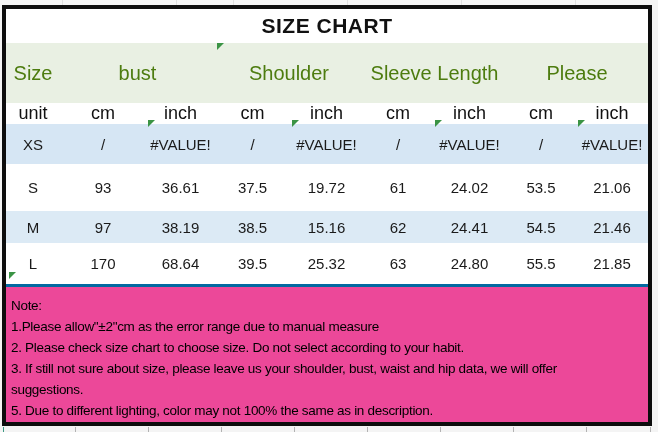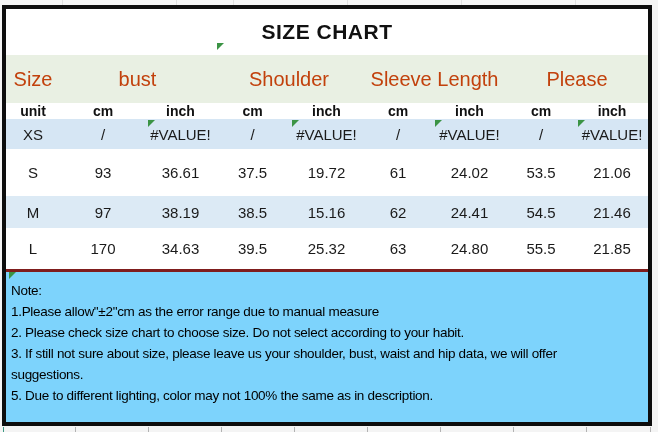--- a/index.html
+++ b/index.html
@@ -18,31 +18,31 @@
     position:absolute;left:2px;top:5px;width:650px;height:421px;
     box-sizing:border-box;border:4px solid #0d0d0d;background:#ffffff;
     display:flex;flex-direction:column;
   }
 
   table.size-table{border-collapse:collapse;table-layout:fixed;width:642px;}
   table.size-table td,table.size-table th{
     padding:0;text-align:center;vertical-align:middle;font-weight:400;
     overflow:hidden;white-space:nowrap;
   }
-  tr.title-row td{height:46px;font-size:21px;font-weight:700;letter-spacing:.5px;background:#ffffff;}
-  tr.header-row td{height:48px;font-size:20px;background:#e9f0e3;color:#c2410c;}
-  tr.unit-row td{height:15px;font-size:14px;font-weight:bold;}
+  tr.title-row td{height:34px;font-size:21px;font-weight:700;letter-spacing:.5px;background:#ffffff;}
+  tr.header-row td{height:60px;font-size:20px;background:#e9f0e3;color:#4d7c0f;}
+  tr.unit-row td{height:15px;font-size:18px;}
   tr.size-row td{font-size:15px;color:#1a1a1a;}
-  tr.row-xs td{height:30px;background:#d6e6f4;}
+  tr.row-xs td{height:40px;background:#d6e6f4;}
   tr.row-s td{height:47px;background:#ffffff;}
   tr.row-m td{height:32px;background:#dceaf5;}
   tr.row-l td{height:41px;background:#ffffff;}
 
   .notes{
-    flex:1;border-top:3px solid #7f1d1d;background:#7dd3fc;
+    flex:1;border-top:3px solid #0369a1;background:#ec4899;
     padding:8px 4px 0 5px;font-size:13.5px;letter-spacing:-0.3px;line-height:21px;color:#000;
   }
   .notes .line{white-space:nowrap;}
 
   
   .marker{position:absolute;width:0;height:0;border-top:7px solid #3b9445;border-right:7px solid transparent;}
 </style>
 </head>
 <body>
 
@@ -119,21 +119,21 @@
         <td>38.5</td>
         <td>15.16</td>
         <td>62</td>
         <td>24.41</td>
         <td>54.5</td>
         <td>21.46</td>
       </tr>
       <tr class="size-row row-l">
         <td>L</td>
         <td>170</td>
-        <td>34.63</td>
+        <td>68.64</td>
         <td>39.5</td>
         <td>25.32</td>
         <td>63</td>
         <td>24.80</td>
         <td>55.5</td>
         <td>21.85</td>
       </tr>
     </tbody>
       </table>
 

